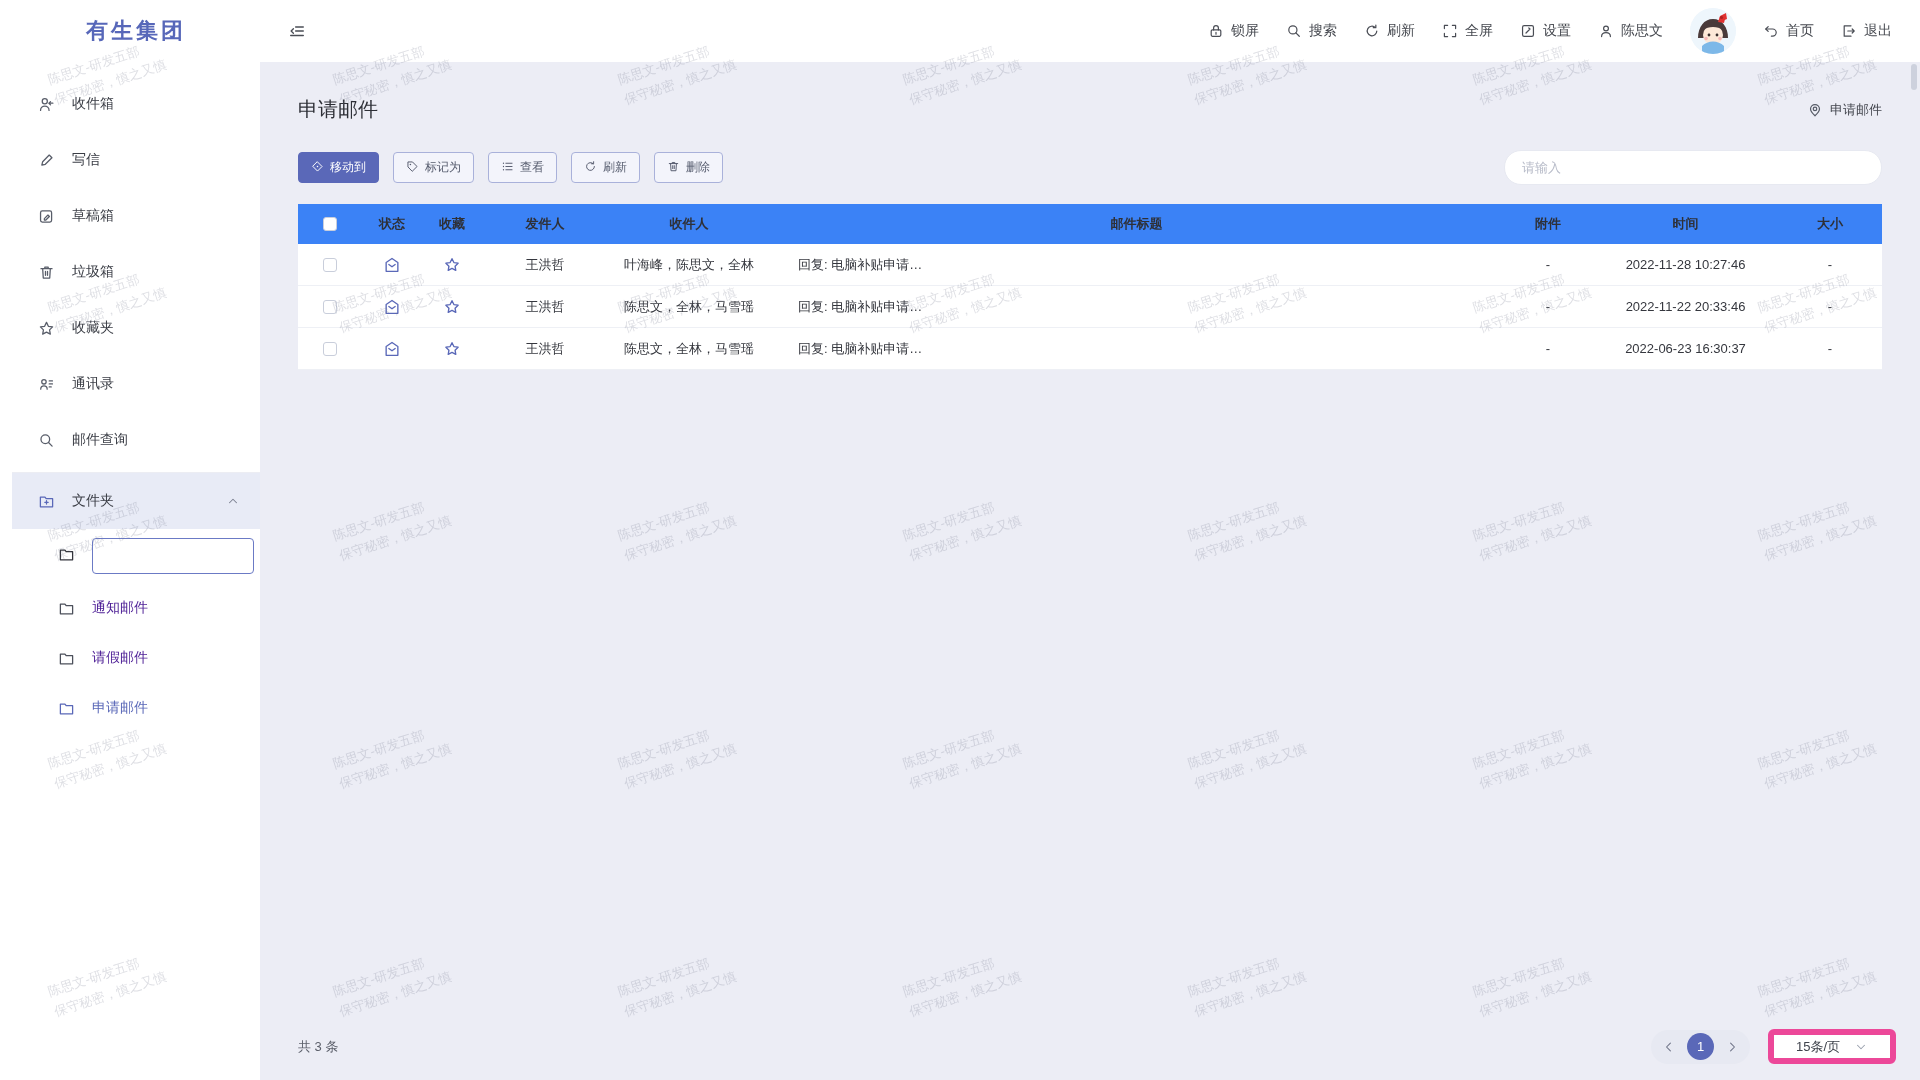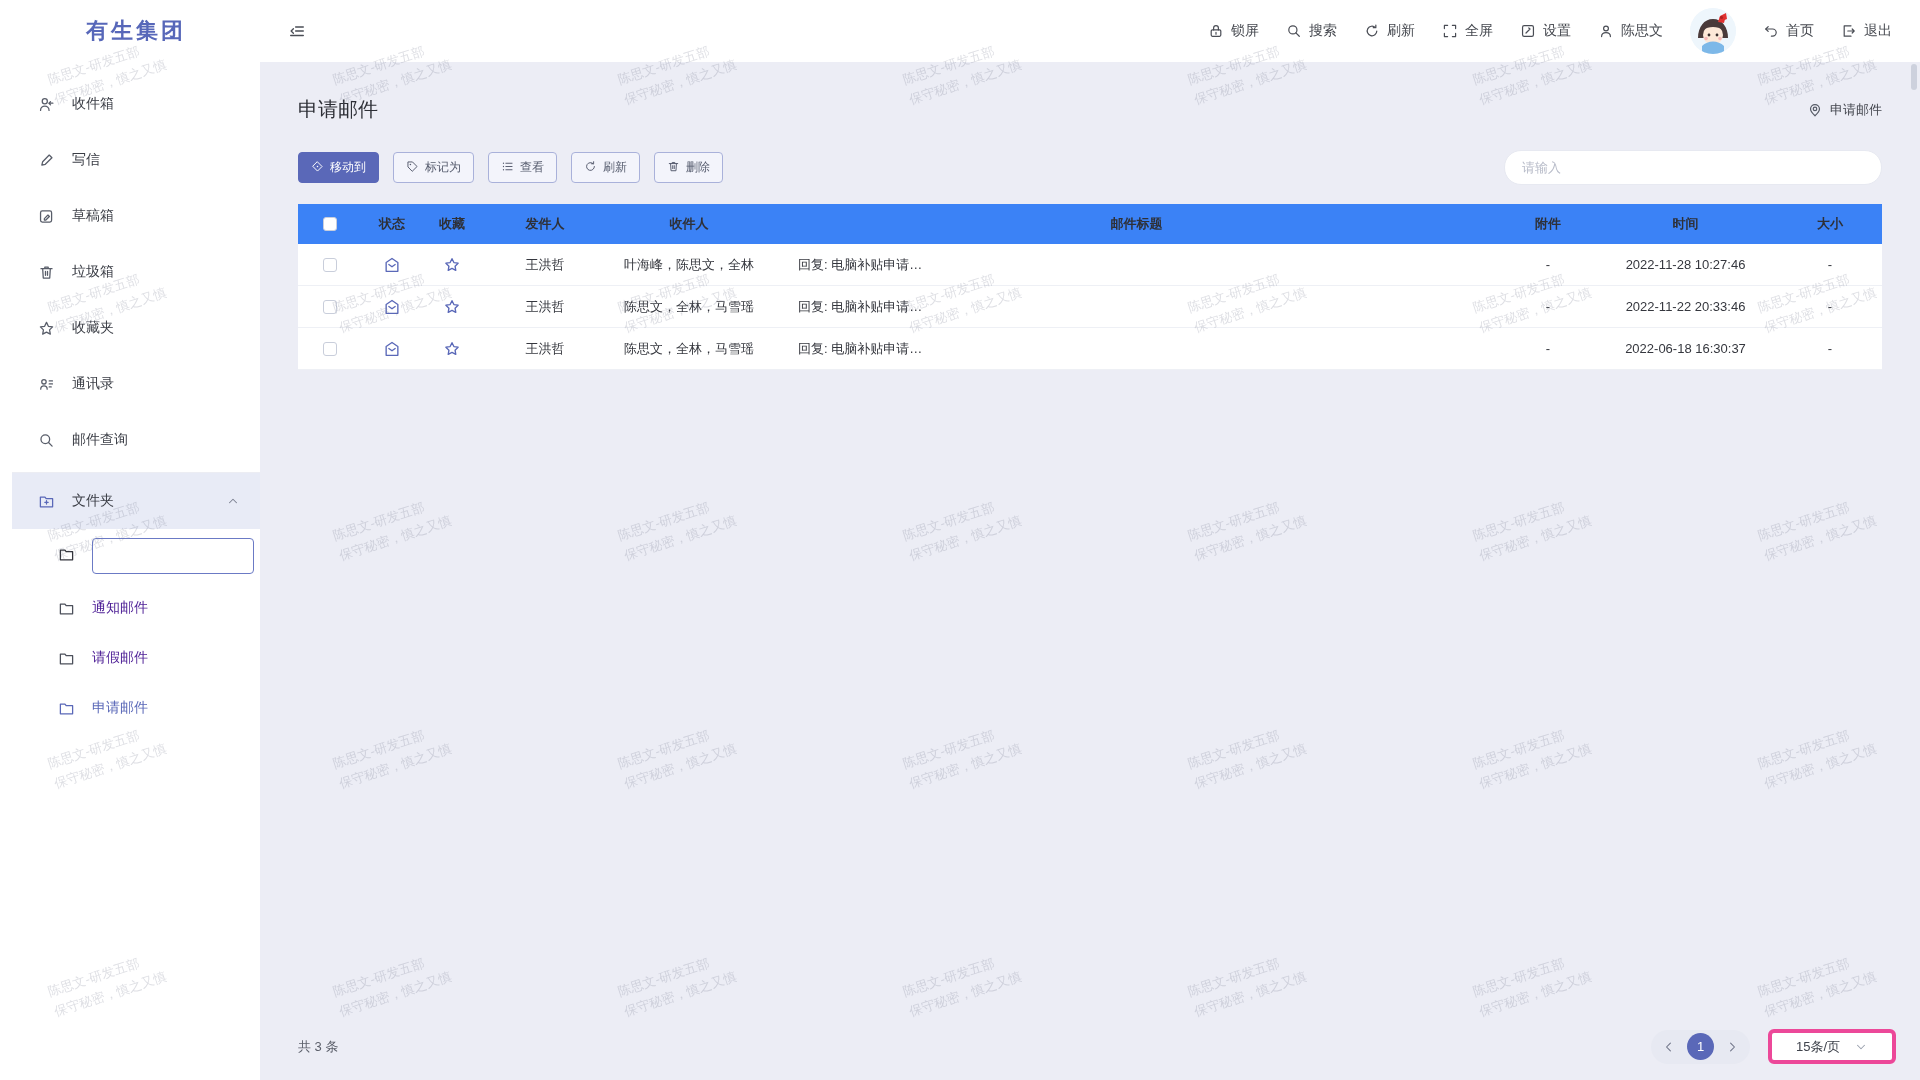--- a/index.html
+++ b/index.html
@@ -89,21 +89,21 @@
   .footer { position:absolute; left:38px; right:24px; bottom:16px; display:flex; align-items:center; }
   .total { font-size:13px; color:#5b5f6a; }
   .pager { margin-left:auto; display:flex; align-items:center; gap:18px; }
   .pill { display:flex; align-items:center; background:#e7e9f2; border-radius:17px; height:34px;
           padding:0 9px; gap:9px; }
   .page-chev { color:#6c7185; display:flex; cursor:pointer; padding:2px; }
   .page-circle { width:27px; height:27px; border-radius:50%; background:#5a68b8; color:#fff;
                  font-size:13px; display:flex; align-items:center; justify-content:center; cursor:pointer; }
   .size-select { width:128px; height:35px; background:#fff; border-radius:6px; display:flex;
                  align-items:center; justify-content:center; gap:14px; font-size:13px; color:#3f434c;
-                 border:4px solid #ec4899; cursor:pointer; }
+                 border:6px solid #ec4899; cursor:pointer; }
   .size-select .scaret { color:#9aa0ad; display:flex; }
 
   .scroll-thumb { position:absolute; right:3px; top:64px; width:6px; height:26px;
                   background:#cdd1dd; border-radius:3px; z-index:3; }
 </style>
 </head>
 <body>
 
 <div class="watermark-layer">
     <div class="wm-tile" style="left: 45px; top: 70px;">
@@ -634,21 +634,21 @@
           <span class="star-ic">
         <svg class="ic18" viewBox="0 0 20 20">
               <path d="M10 3l2.1 4.3 4.7.7-3.4 3.3.8 4.7L10 13.8 5.8 16l.8-4.7L3.2 8l4.7-.7L10 3z"></path>
             </svg>
           </span>
         </div>
       <div class="cell">王洪哲</div>
       <div class="cell">陈思文，全林，马雪瑶</div>
       <div class="cell cell-left">回复: 电脑补贴申请…</div>
       <div class="cell">-</div>
-      <div class="cell">2022-06-18 16:30:37</div>
+      <div class="cell">2022-06-23 16:30:37</div>
       <div class="cell">-</div>
     </div>
   </div>
 
   <div class="footer">
     <span class="total">共 3 条</span>
     <div class="pager">
       <div class="pill">
         <span class="page-chev">
           <svg class="ic14" viewBox="0 0 20 20">

